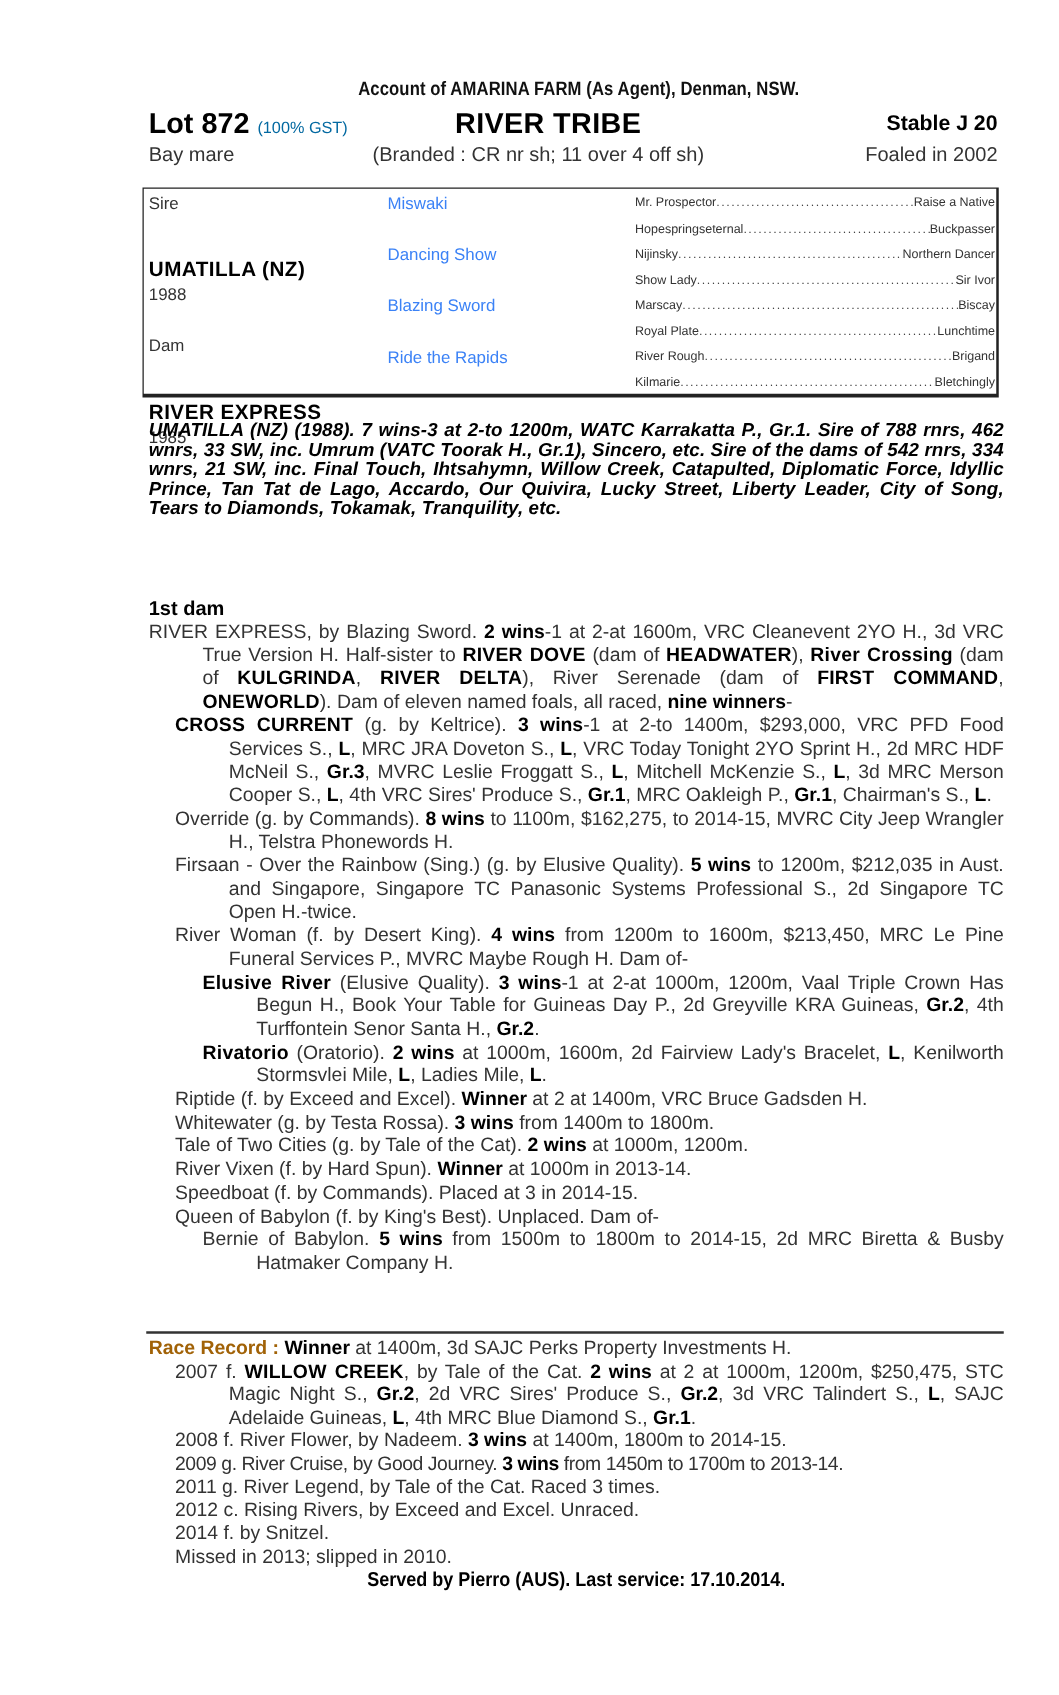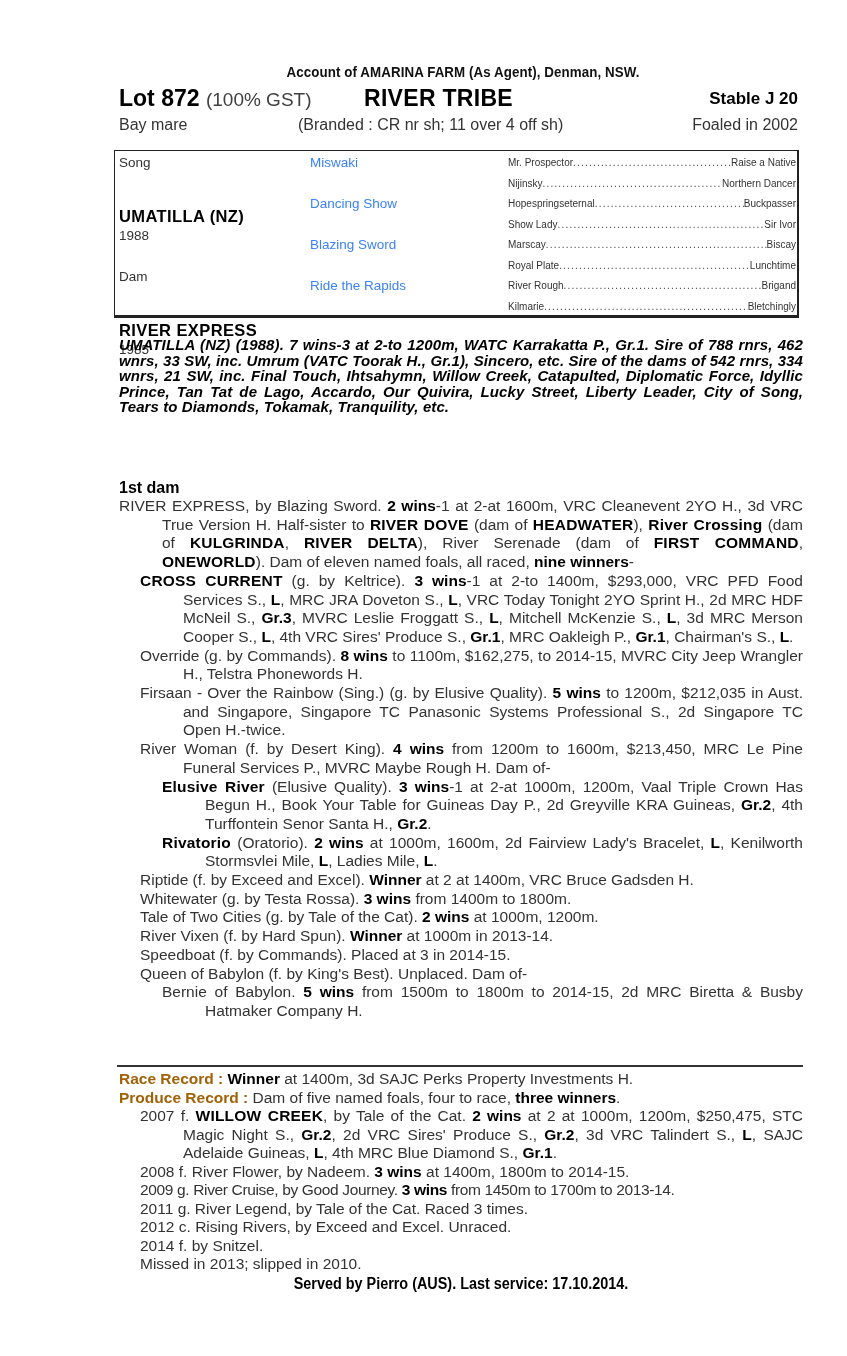--- a/index.html
+++ b/index.html
@@ -44,23 +44,23 @@
     .lot-row .lot {
       position: absolute;
       left: 0;
       top: 0;
       font-size: 23px;
       font-weight: bold;
       color: #000;
       line-height: 28px;
     }
     .lot-row .gst {
-      font-size: 19px;
+      font-size: 13px;
       font-weight: normal;
-      color: #404040;
+      color: #0369a1;
     }
     .lot-row .name {
       position: absolute;
       left: 245px;
       top: 0;
       font-size: 23px;
       font-weight: bold;
       color: #000;
       line-height: 28px;
       letter-spacing: 0.3px;
@@ -246,21 +246,21 @@
   </div>
 
   <div class="desc-row">
     <span class="sex">Bay mare</span>
     <span class="brand">(Branded : CR nr sh; 11 over 4 off sh)</span>
     <span class="foaled">Foaled in 2002</span>
   </div>
 
   <div class="pedigree">
     <div class="ped-col1">
-      <div class="row">Song</div>
+      <div class="row">Sire</div>
       <div class="row bigname">UMATILLA (NZ)</div>
       <div class="row">1988</div>
       <div class="row"></div>
       <div class="row">Dam</div>
       <div class="row bigname">RIVER EXPRESS</div>
       <div class="row">1985</div>
     </div>
     <div class="ped-col2">
       <div class="row">Miswaki</div>
       <div class="row"></div>
@@ -270,28 +270,28 @@
       <div class="row"></div>
       <div class="row">Ride the Rapids</div>
     </div>
     <div class="ped-col3">
       <div class="row">
           <span class="l">Mr. Prospector</span>
           <span class="dots"></span>
           <span class="r">Raise a Native</span>
         </div>
       <div class="row">
+          <span class="l">Hopespringseternal</span>
+          <span class="dots"></span>
+          <span class="r">Buckpasser</span>
+        </div>
+      <div class="row">
           <span class="l">Nijinsky</span>
           <span class="dots"></span>
           <span class="r">Northern Dancer</span>
-        </div>
-      <div class="row">
-          <span class="l">Hopespringseternal</span>
-          <span class="dots"></span>
-          <span class="r">Buckpasser</span>
         </div>
       <div class="row">
           <span class="l">Show Lady</span>
           <span class="dots"></span>
           <span class="r">Sir Ivor</span>
         </div>
       <div class="row">
           <span class="l">Marscay</span>
           <span class="dots"></span>
           <span class="r">Biscay</span>
@@ -346,21 +346,20 @@
     <div class="p lvl1">Queen of Babylon (f. by King's Best). Unplaced. Dam of-</div>
 
     <div class="p lvl2"><span>Bernie of Babylon. </span><span class="b">5 wins</span><span> from 1500m to 1800m to 2014-15, 2d MRC Biretta &amp; Busby Hatmaker Company H.</span></div>
   </div>
 
   <div class="rule"></div>
 
   <div class="record">
     <div><span class="rec-label">Race Record : </span><span class="b">Winner</span><span> at 1400m, 3d SAJC Perks Property Investments H.</span></div>
 
-    <div><span class="rec-label">Produce Record : </span><span>Dam of five named foals, four to race, </span><span class="b">three winners</span><span>.</span></div>
 
     <div class="produce-item"><span>2007 f. </span><span class="heavy">WILLOW CREEK</span><span>, by Tale of the Cat. </span><span class="b">2 wins</span><span> at 2 at 1000m, 1200m, $250,475, STC Magic Night S., </span><span class="b">Gr.2</span><span>, 2d VRC Sires' Produce S., </span><span class="b">Gr.2</span><span>, 3d VRC Talindert S., </span><span class="b">L</span><span>, SAJC Adelaide Guineas, </span><span class="b">L</span><span>, 4th MRC Blue Diamond S., </span><span class="b">Gr.1</span><span>.</span></div>
 
     <div class="produce-item plain"><span>2008 f. River Flower, by Nadeem. </span><span class="b">3 wins</span><span> at 1400m, 1800m to 2014-15.</span></div>
 
     <div class="produce-item plain" style="letter-spacing:-0.35px;"><span>2009 g. River Cruise, by Good Journey. </span><span class="b">3 wins</span><span> from 1450m to 1700m to 2013-14.</span></div>
 
     <div class="produce-item plain">2011 g. River Legend, by Tale of the Cat. Raced 3 times.</div>
     <div class="produce-item plain">2012 c. Rising Rivers, by Exceed and Excel. Unraced.</div>
     <div class="produce-item plain">2014 f. by Snitzel.</div>

